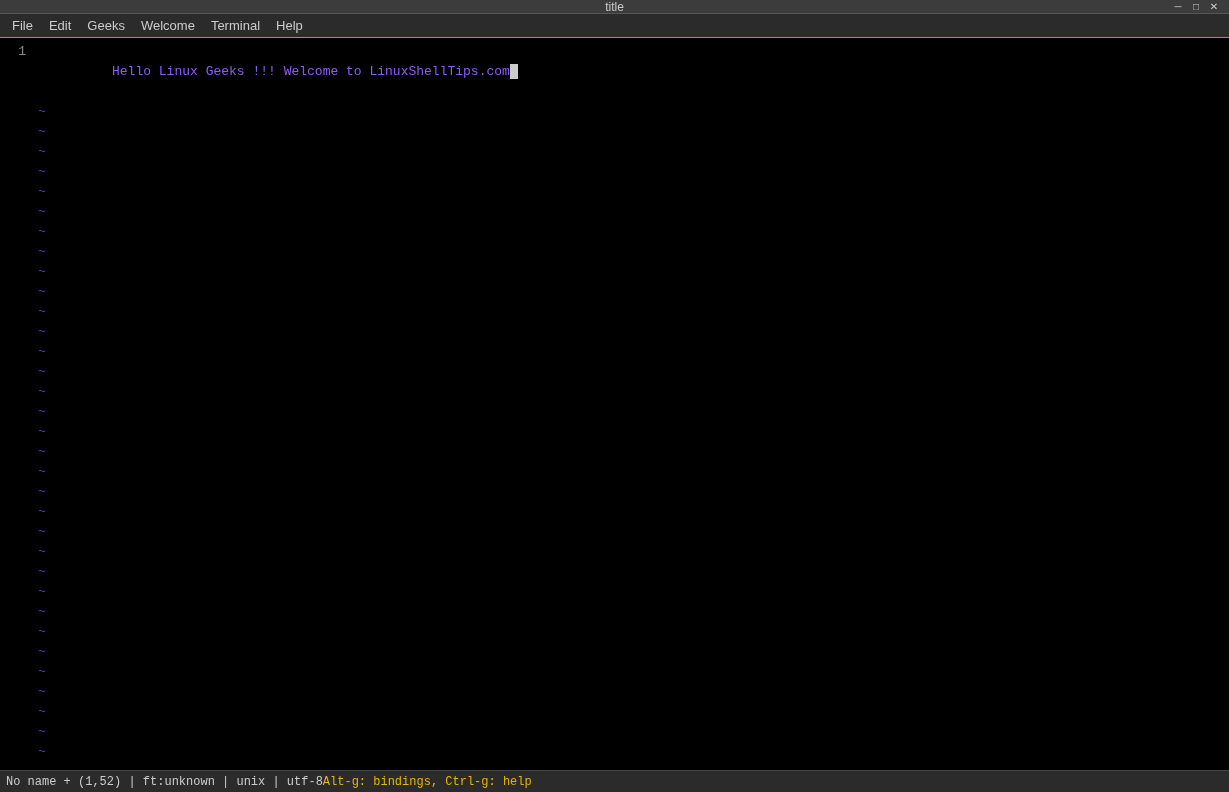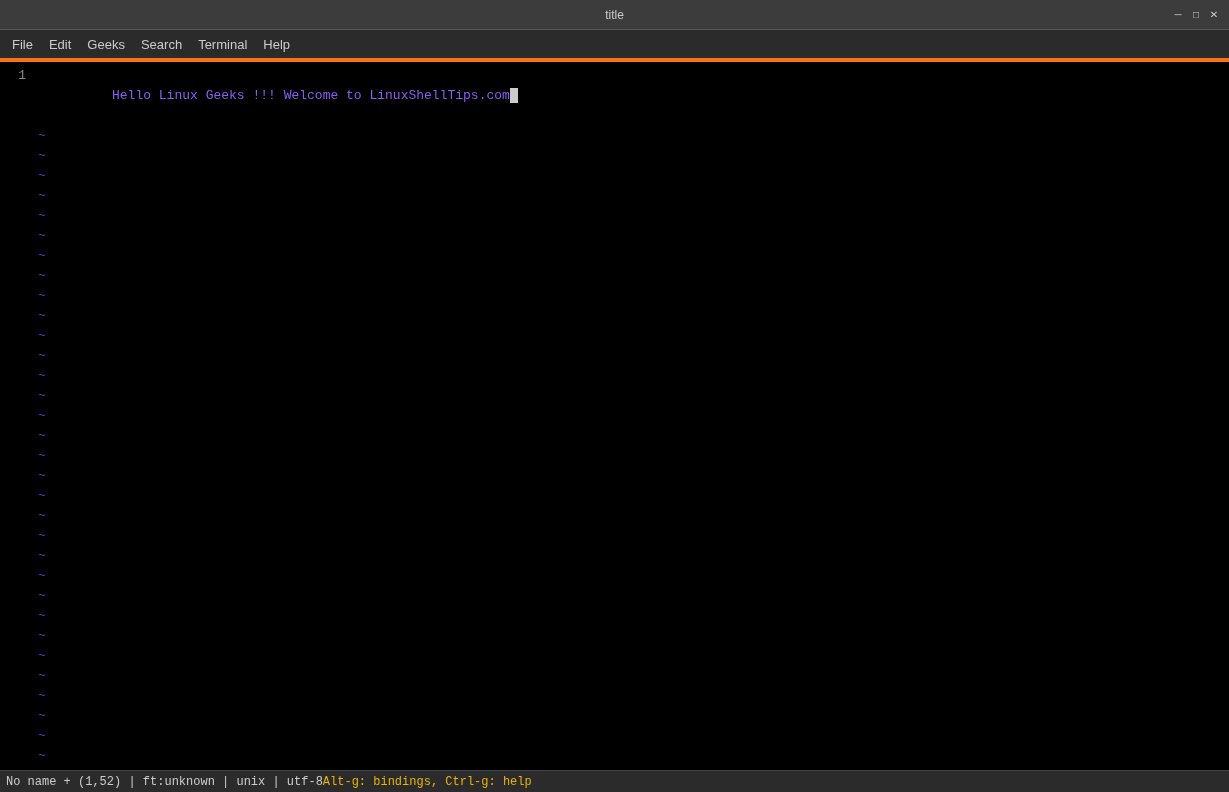--- a/index.html
+++ b/index.html
@@ -18,21 +18,21 @@
 
     .window {
       width: 1229px;
       height: 792px;
       display: flex;
       flex-direction: column;
       background: #1a1a1a;
     }
 
     .title-bar {
-      height: 30px;
+      height: 14px;
       background: #3c3c3c;
       display: flex;
       align-items: center;
       justify-content: space-between;
       padding: 0 8px;
       border-bottom: 1px solid #555;
     }
 
     .title-bar-left {
       display: flex;
@@ -61,26 +61,26 @@
       display: flex;
       align-items: center;
       justify-content: center;
       color: #cccccc;
       font-size: 10px;
       cursor: pointer;
       font-family: sans-serif;
     }
 
     .menu-bar {
-      height: 32px;
+      height: 24px;
       background: #2b2b2b;
       display: flex;
       align-items: center;
       padding: 0 4px;
-      border-bottom: 4px solid #f97316;
+      border-bottom: 1px solid #f97316;
     }
 
     .menu-item {
       color: #cccccc;
       font-size: 13px;
       font-family: sans-serif;
       padding: 3px 8px;
       cursor: pointer;
       border-radius: 2px;
     }
@@ -183,21 +183,21 @@
       <div class="win-btn">─</div>
       <div class="win-btn">□</div>
       <div class="win-btn">✕</div>
     </div>
   </div>
 
   <div class="menu-bar">
     <div class="menu-item">File</div>
     <div class="menu-item">Edit</div>
     <div class="menu-item">Geeks</div>
-    <div class="menu-item">Search</div>
+    <div class="menu-item">Welcome</div>
     <div class="menu-item">Terminal</div>
     <div class="menu-item">Help</div>
   </div>
 
   <div class="editor-area">
     <div class="editor-content">
       <div class="line-numbers">
         <div class="line-number">1</div>
       </div>
       <div class="text-area">

